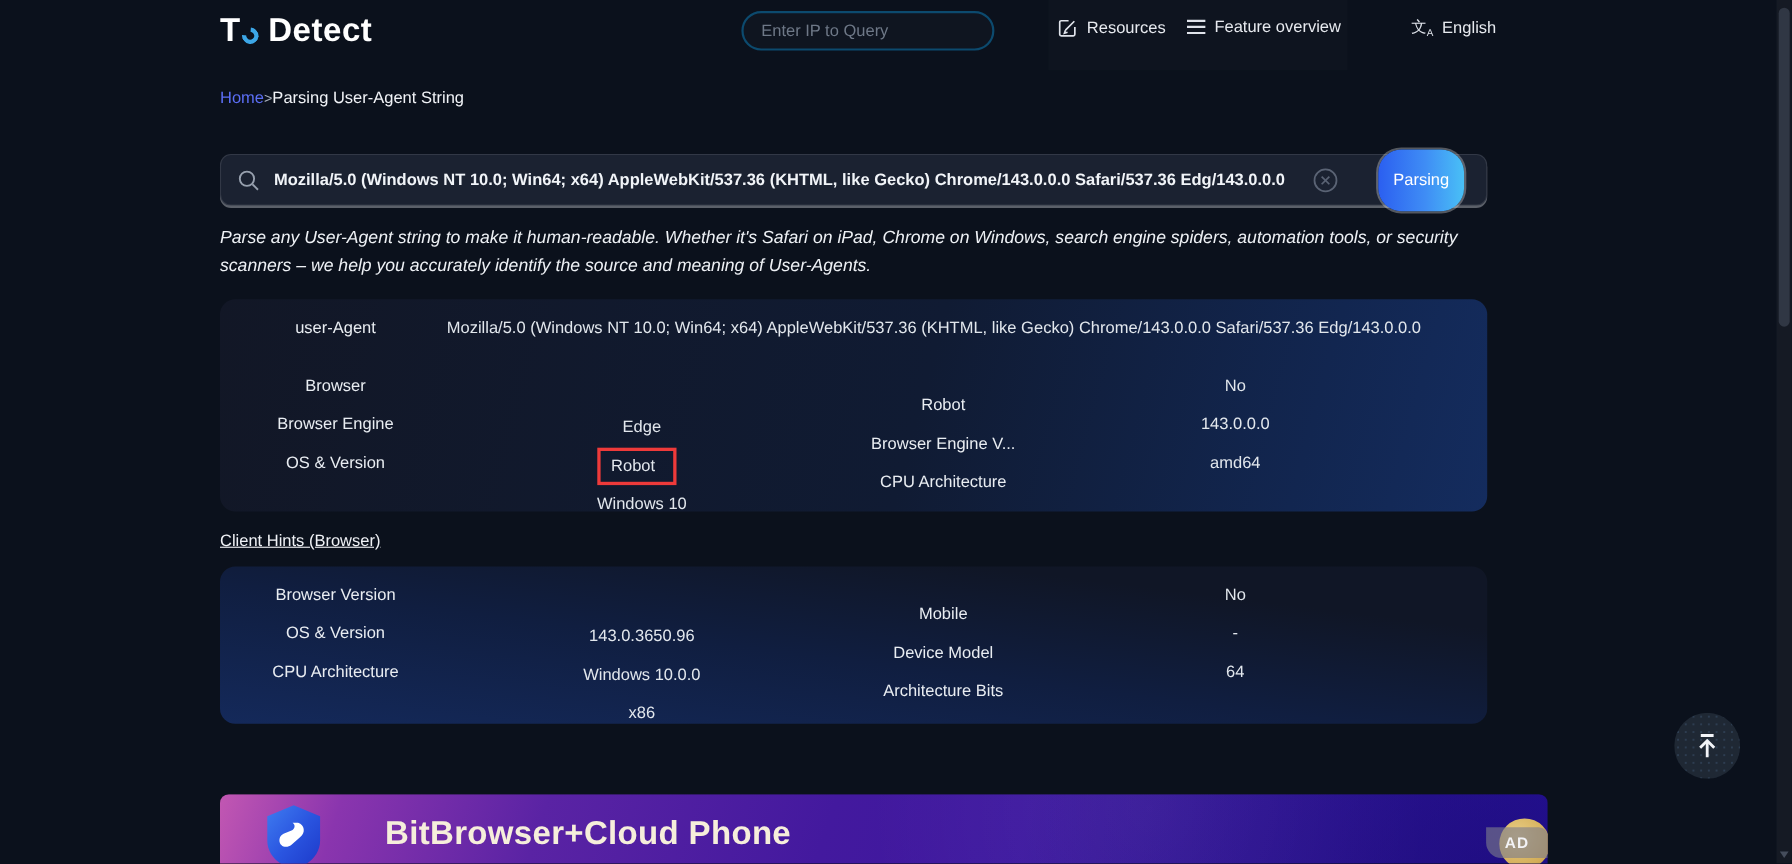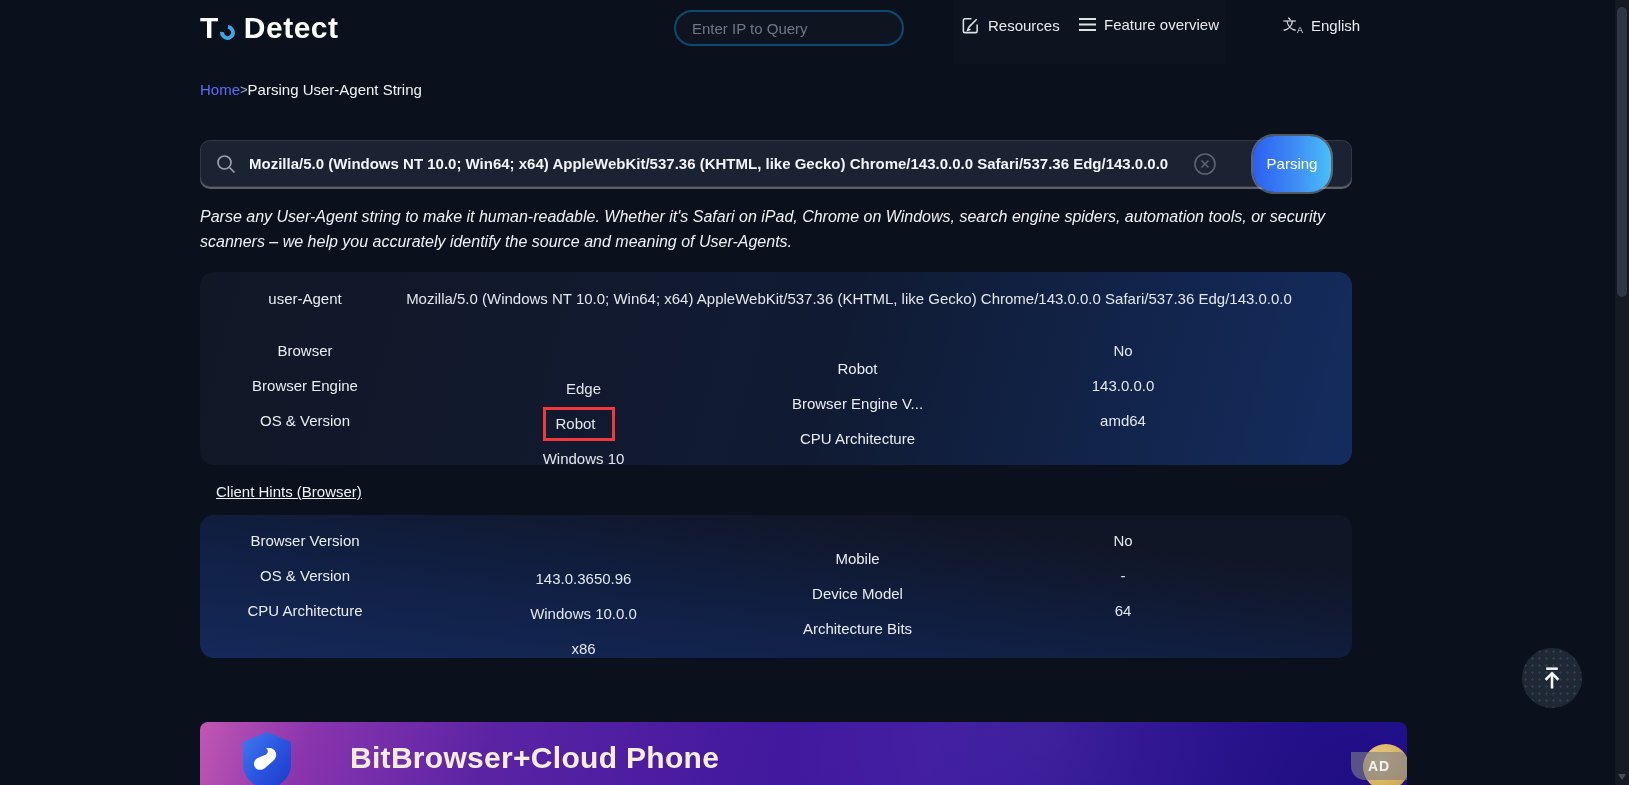--- a/index.html
+++ b/index.html
@@ -42,21 +42,21 @@
   
   .panel{ position:absolute; left:200px; width:1152px; border-radius:14px;text-align:center; }
   .panel-ua{ top:272px; height:193px; background:linear-gradient(105deg,#121726 0%,#101b33 55%,#122650 85%,#142c5e 100%); }
   .panel-hints{ top:515px; height:143px; background:linear-gradient(to top right,#14295a 0%,#101e40 45%,#101626 80%); }
   .prow{ position:absolute; left:32px; right:32px; display:flex; align-items:flex-start; font-size:15px; }
   .c1{ width:146px; color:#e9edf2; }
   .c2{ width:411px; color:#e2e7ed;margin-top:38px; }
   .c3{ width:137px; color:#e9edf2; white-space:nowrap; overflow:hidden;margin-top:18px; }
   .c4{ flex:1; color:#e2e7ed; }
   .red-box{ display:inline-block; border:3px solid #ee3a3a; padding:5px 16px 6px 9px; margin:-8px 0 0 -9px; }
-  .client-hints-link{ position:absolute; left:216px; top:483px; font-size:15px; color:#f0f2f6; text-decoration:underline; cursor:pointer; }
+  .client-hints-link{ position:absolute; left:200px; top:483px; font-size:15px; color:#f0f2f6; text-decoration:underline; cursor:pointer; }
   
   .ad-banner{ position:absolute; left:200px; top:722px; width:1207px; height:130px; border-radius:8px 8px 0 0; overflow:hidden;
     background:
       radial-gradient(circle at 97% 85%, rgba(20,10,90,0.55) 0%, rgba(20,10,90,0) 38%),
       radial-gradient(circle at 70% 10%, rgba(255,255,255,0.06) 0%, rgba(255,255,255,0) 30%),
       linear-gradient(108deg,#c257b2 0%,#8a35ae 9%,#5a23a4 24%,#43199e 45%,#3a179f 65%,#2e13a6 88%,#2a11b0 100%);
   }
   .banner-logo{ position:absolute; left:38px; top:8px; }
   .banner-title{ position:absolute; left:150px; top:19px; font-size:30px; font-weight:bold; color:#f6eedb; letter-spacing:.3px; }
   .ad-badge{ position:absolute; top:0; right:0; width:56px; height:28px; background:rgba(125,125,138,0.62); border-radius:0 8px 0 14px; display:flex; align-items:center; justify-content:center; font-size:14px; font-weight:bold; color:#f3f3f6; letter-spacing:1px; z-index:2;margin-top:30px; }

